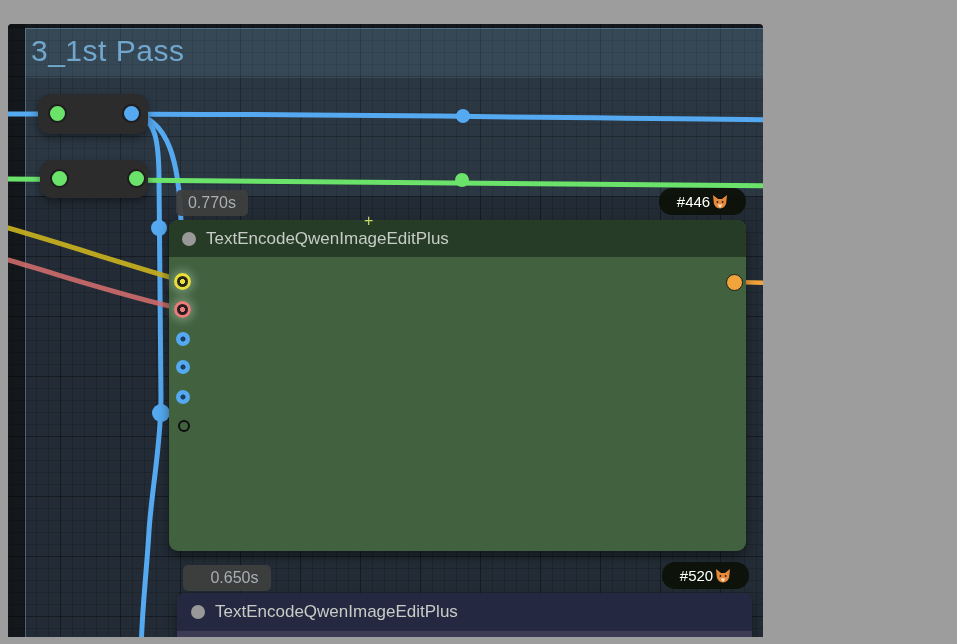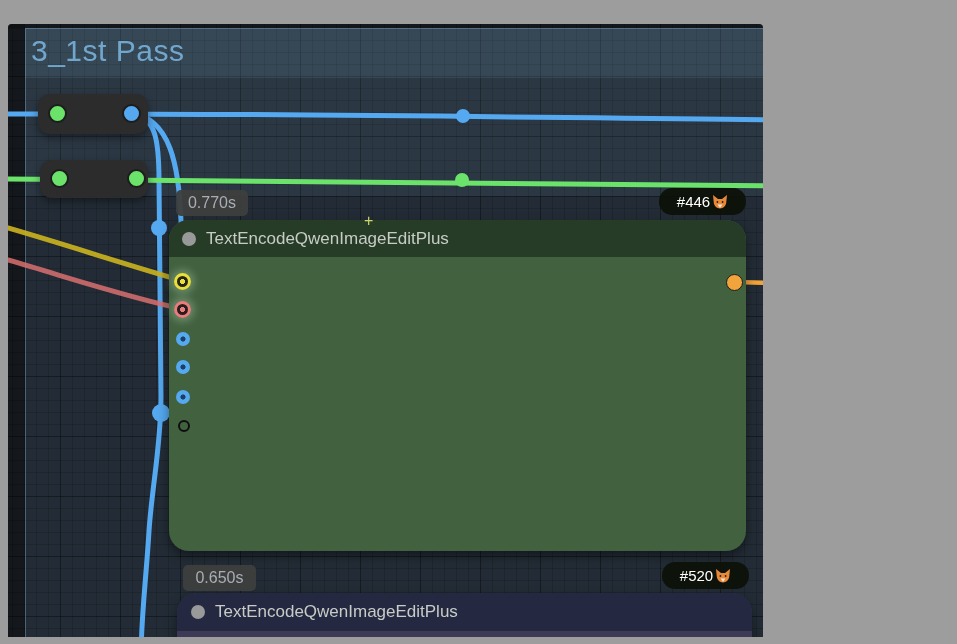--- a/index.html
+++ b/index.html
@@ -10,21 +10,21 @@
     background-image:
       linear-gradient(rgba(0,0,0,0.38) 1px, transparent 1px),
       linear-gradient(90deg, rgba(0,0,0,0.38) 1px, transparent 1px),
       linear-gradient(rgba(0,0,0,0.20) 1px, transparent 1px),
       linear-gradient(90deg, rgba(0,0,0,0.20) 1px, transparent 1px);
     background-size:60px 60px,60px 60px,12px 12px,12px 12px;}
   .abs{position:absolute;}
   .tint{position:absolute;pointer-events:none;}
   .group-title{position:absolute;left:31px;top:18px;font-size:30px;color:#72a7cd;letter-spacing:.5px;}
   svg.wires{position:absolute;left:0;top:0;z-index:2;}
-  .node{position:absolute;border-radius:20px;box-shadow:0 5px 12px rgba(0,0,0,.45);z-index:3;overflow:hidden;}
+  .node{position:absolute;border-radius:9px;box-shadow:0 5px 12px rgba(0,0,0,.45);z-index:3;overflow:hidden;}
   .nheader{position:absolute;left:0;top:0;right:0;display:flex;align-items:center;}
   .ntitle{color:#c7ccc7;font-size:17px;white-space:nowrap;}
   .cdot{border-radius:50%;background:#999;display:inline-block;}
   .rowlabel{position:absolute;color:#d4d8d4;font-size:15px;white-space:nowrap;}
   .sock{position:absolute;border-radius:50%;z-index:4;}
   .donut{width:11px;height:11px;border:3px solid;}
   .glow{box-shadow:0 0 9px 3px rgba(225,255,225,.30);}
   .timer-badge{position:absolute;background:rgba(62,62,62,.95);border-radius:5px;color:#a9aeb4;
     font-size:16px;display:flex;align-items:center;justify-content:center;z-index:4;overflow:hidden;}
   .id-badge{position:absolute;background:rgba(12,17,8,.92);border-radius:13px;color:#ffffff;
@@ -129,21 +129,21 @@
     <span class="rowlabel" style="left:198px;top:315px;">image1</span>
     <span class="sock" style="left:176px;top:344px;width:14px;height:14px;background:radial-gradient(circle,#1c3f63 0 2.5px,#55a9f0 2.6px);"></span>
     <span class="rowlabel" style="left:198px;top:343px;">image2</span>
     <span class="sock" style="left:176px;top:374px;width:14px;height:14px;background:radial-gradient(circle,#1c3f63 0 2.5px,#55a9f0 2.6px);"></span>
     <span class="rowlabel" style="left:198px;top:373px;">image3</span>
     <span class="rowlabel" style="left:589px;top:258px;">CONDITIONING</span>
     <span class="sock" style="left:726px;top:258px;width:15px;height:15px;background:#f2a43c;border:1.5px solid #1d1d1d;"></span>
 
     <div class="widget-ring" style="left:178px;top:404px;"></div>
 
-    <div class="timer-badge" style="left:183px;top:549px;width:73px;height:26px;">
+    <div class="timer-badge" style="left:183px;top:549px;width:73px;height:26px;padding-left:15px;">
       <span>0.650s</span>
     </div>
     <div class="id-badge" style="left:662px;top:546px;width:87px;height:27px;">
       <span>#520</span>
       <span style="display:inline-flex;">
         <svg width="16" height="14" viewBox="0 0 16 14">
               <path d="M1 0 L6 4 L10 4 L15 0 L14.3 7 C14 11 11.3 13.4 8 13.4 C4.7 13.4 2 11 1.7 7 Z" fill="#e8893a"></path>
               <path d="M8 13 L5.6 9.4 L10.4 9.4 Z" fill="#f7e6d2"></path>
               <circle cx="5.4" cy="7" r="0.9" fill="#222"></circle>
               <circle cx="10.6" cy="7" r="0.9" fill="#222"></circle>

